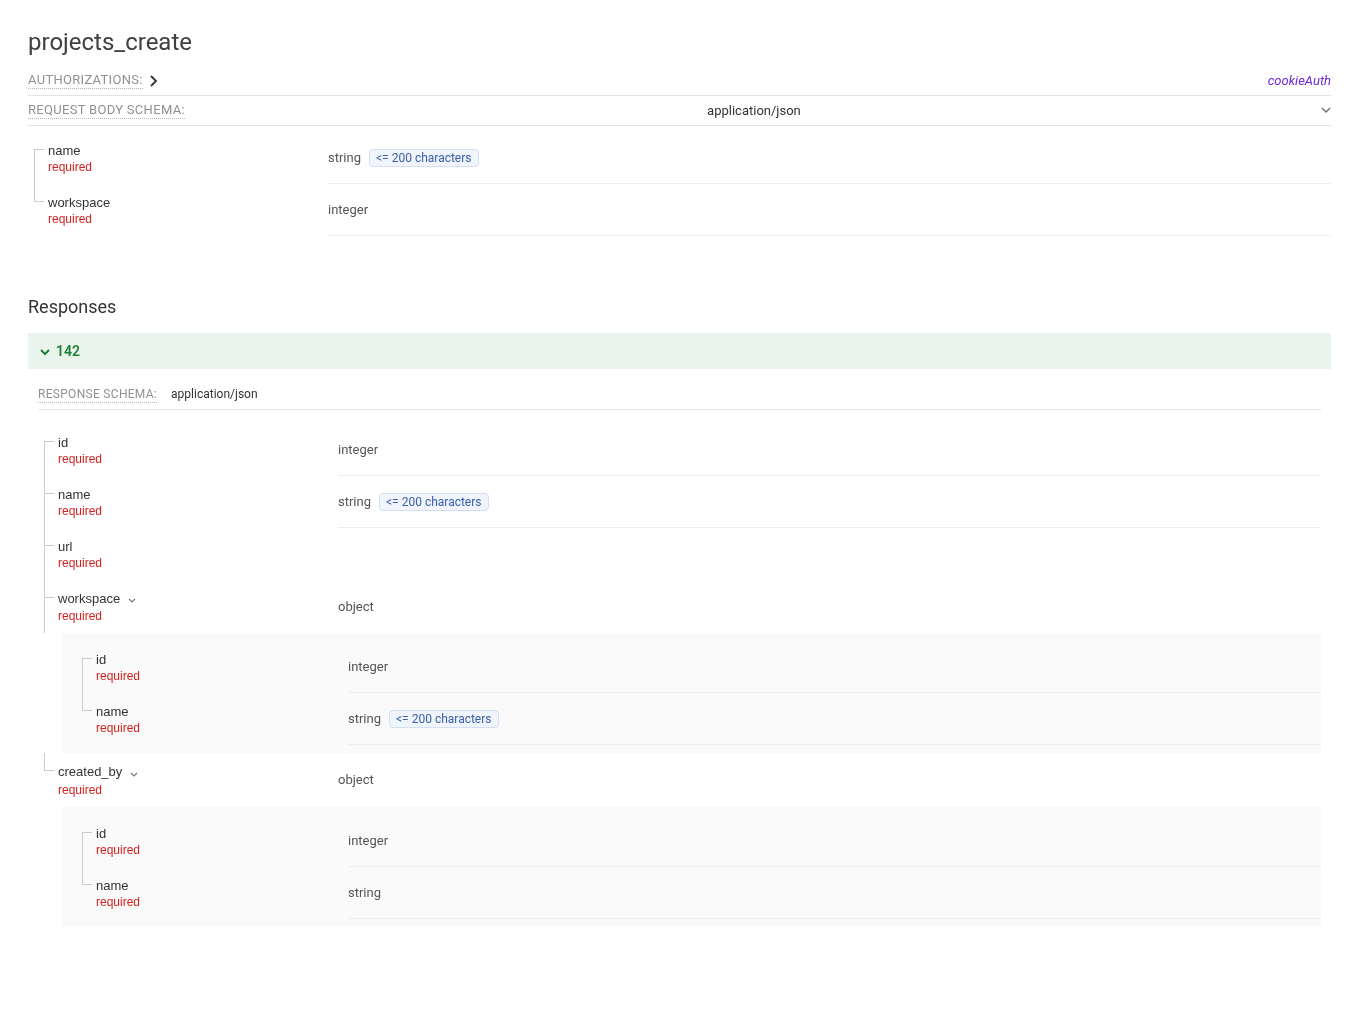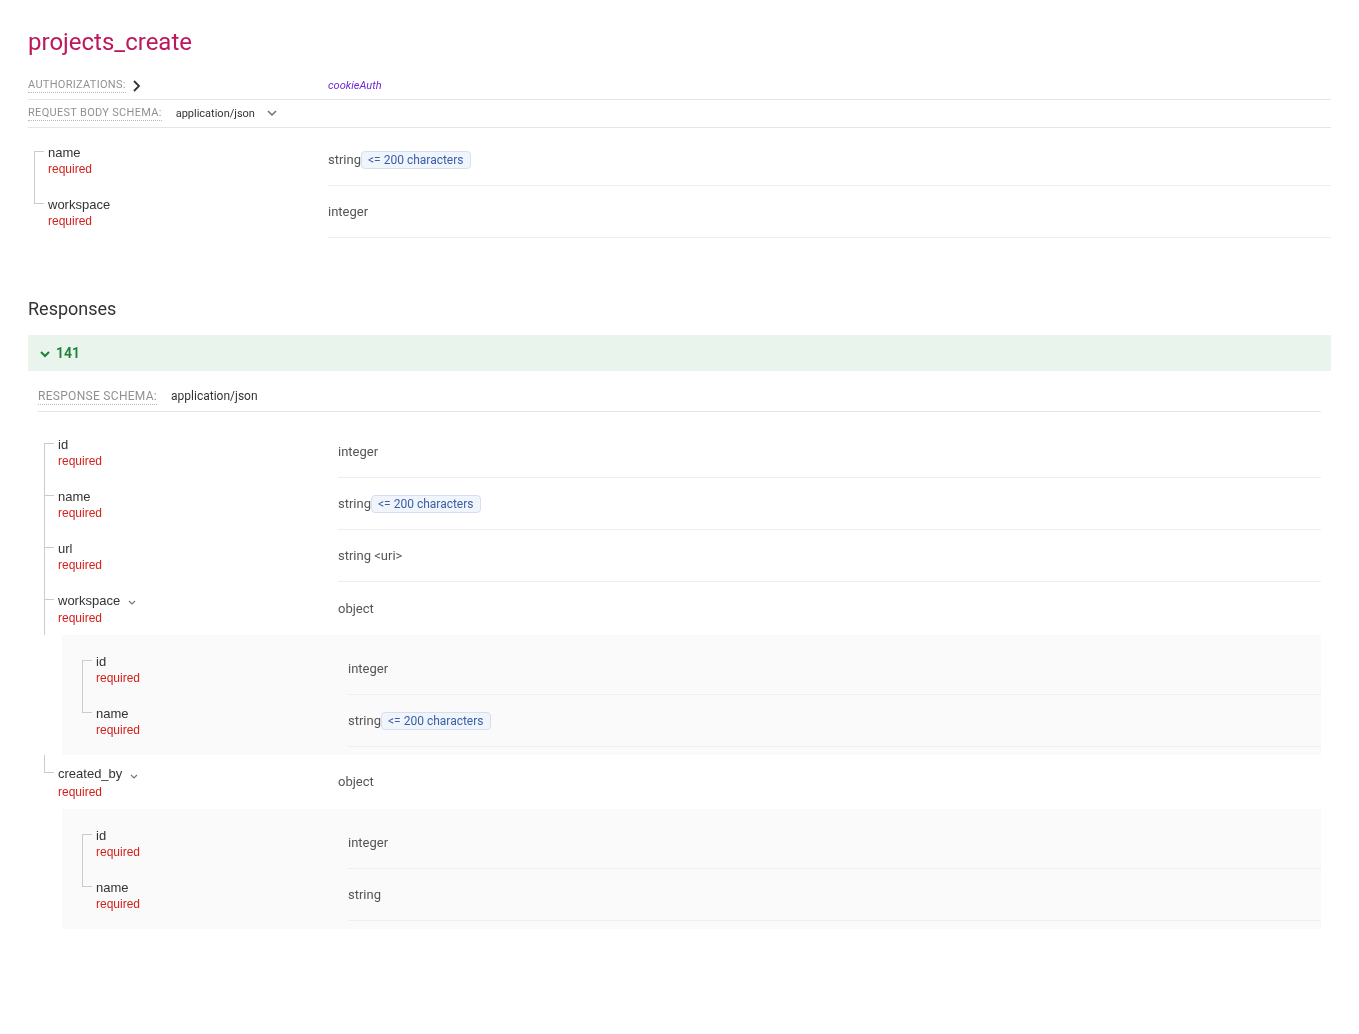--- a/index.html
+++ b/index.html
@@ -8,29 +8,30 @@
     font-size: 14px;
     color: #333;
     background: #fff;
     padding: 28px;
     width: 1359px;
   }
   .mono { font-family: Liberation Sans, sans-serif; }
   h2.title {
     font-size: 24px;
     font-weight: 400;
-    color: #be185d;
-    margin-bottom: 16px;
+    color: #404040;
+    margin-bottom: 10px;
   }
   .meta-row {
     display: flex;
     align-items: center;
     border-bottom: 1px solid #e5e5e5;
     padding: 6px 0;
-    font-size: 11px;
+    font-size: 13px;
+    justify-content: space-between;
   }
   .meta-label {
     color: rgba(51,51,51,0.55);
     text-transform: uppercase;
     letter-spacing: 0.3px;
     border-bottom: 1px dotted rgba(51,51,51,0.35);
     padding-bottom: 1px;
   }
   .meta-row .auth-label-wrap {
     width: 300px;
@@ -105,20 +106,21 @@
     margin-left: 4px;
     vertical-align: middle;
   }
   .p-name .exp-chev svg { width: 8px; height: 6px; stroke: #777; }
   .p-desc {
     flex: 1;
     padding: 12px 0;
     border-bottom: 1px solid #eee;
     display: flex;
     align-items: center;
+    gap: 8px;
     font-size: 13px;
     color: #555;
   }
   .badge {
     display: inline-block;
     background: #f0f4fb;
     border: 1px solid #d4dff2;
     color: #3a5ea8;
     font-size: 12px;
     padding: 1px 6px;
@@ -215,21 +217,21 @@
 </div>
 
 <h3 class="resp-title">Responses</h3>
 
 <div class="resp-bar">
   <span>
     <svg viewBox="0 0 10 7" fill="none">
         <path d="M1 1 L5 5 L9 1" stroke-width="2"></path>
       </svg>
   </span>
-  <span class="code">141</span>
+  <span class="code">142</span>
 </div>
 
 <div class="resp-body">
   <div class="resp-meta">
     <span class="meta-label">RESPONSE SCHEMA:</span>
     <span style="color:#333;">application/json</span>
   </div>
 
   <div class="param-table">
 
@@ -254,23 +256,20 @@
         <span>string</span>
         <span class="badge">&lt;= 200 characters</span>
       </div>
     </div>
 
     <div class="param-row">
       <div class="tree-wrap"></div>
       <div class="p-name">
         <span class="nm mono">url</span>
         <span class="req mono">required</span>
-      </div>
-      <div class="p-desc">
-        <span>string &lt;uri&gt;</span>
       </div>
     </div>
 
     <div class="param-row">
       <div class="tree-wrap"></div>
       <div class="p-name">
         <span class="nm mono">workspace</span>
         <span class="exp-chev">
           <svg viewBox="0 0 8 6" fill="none">
               <path d="M1 1 L4 4 L7 1" stroke-width="1.2"></path>

